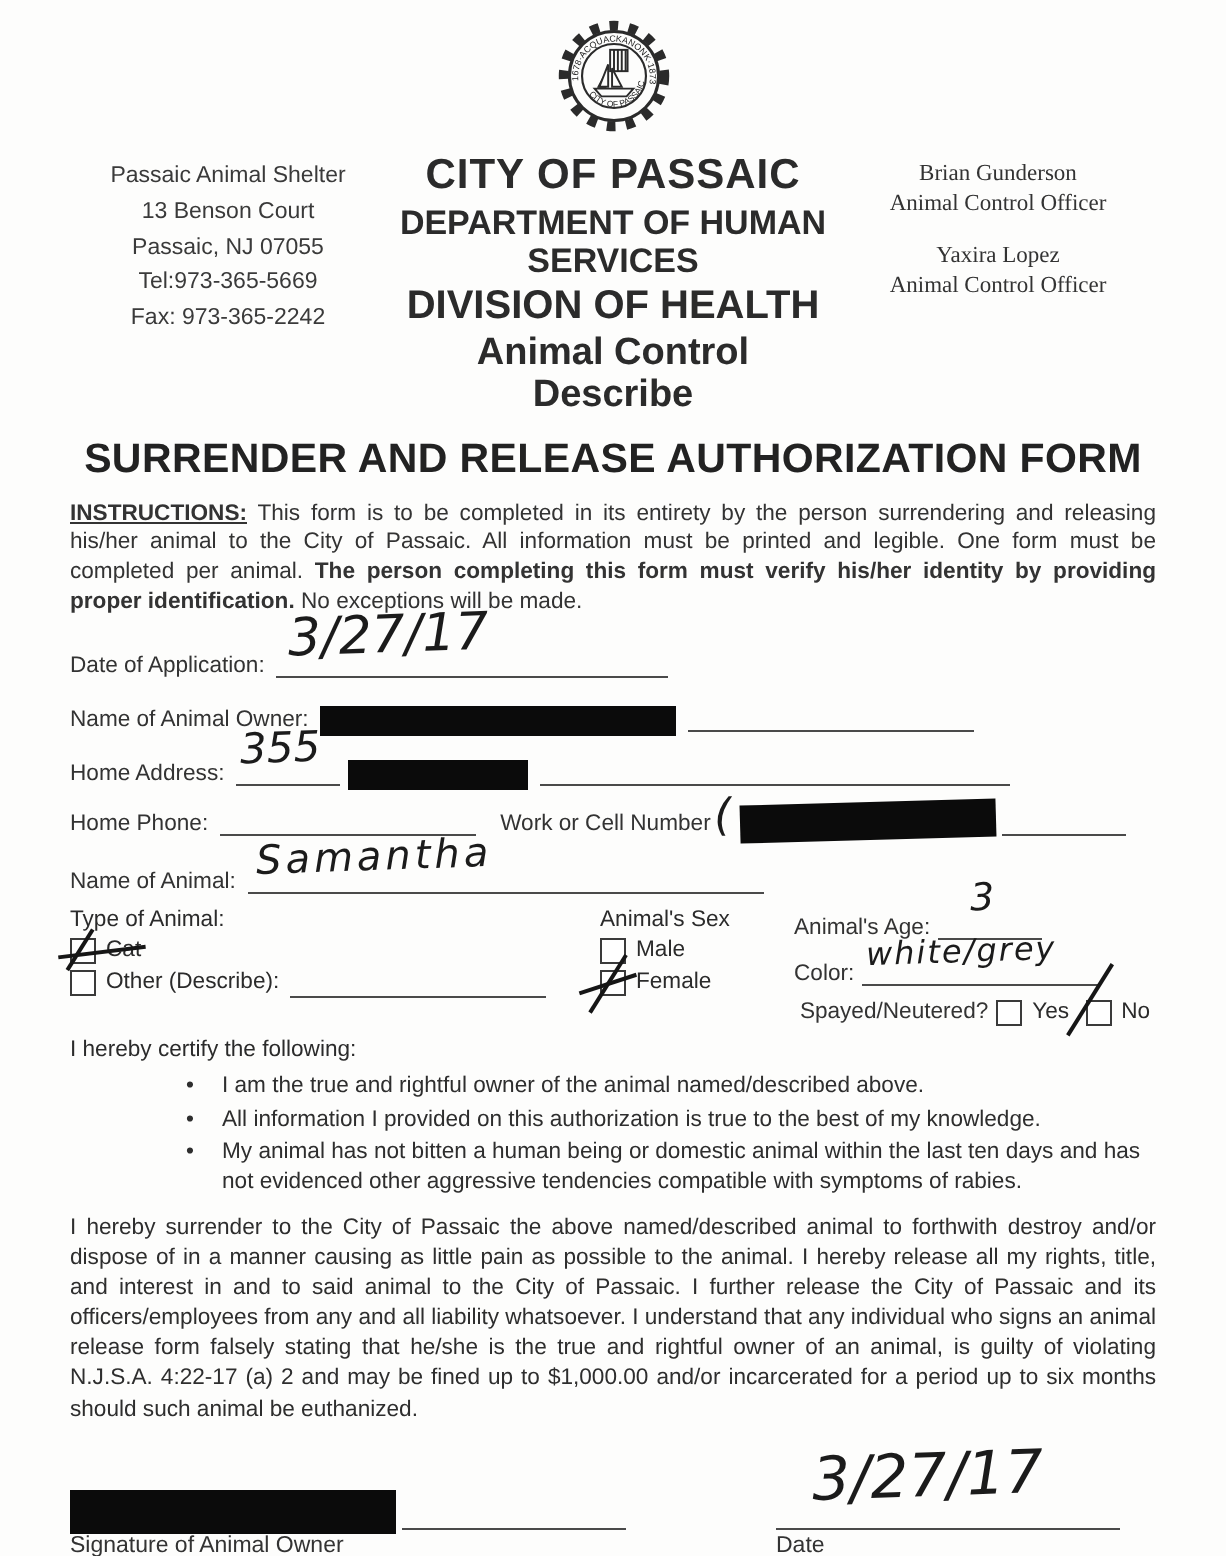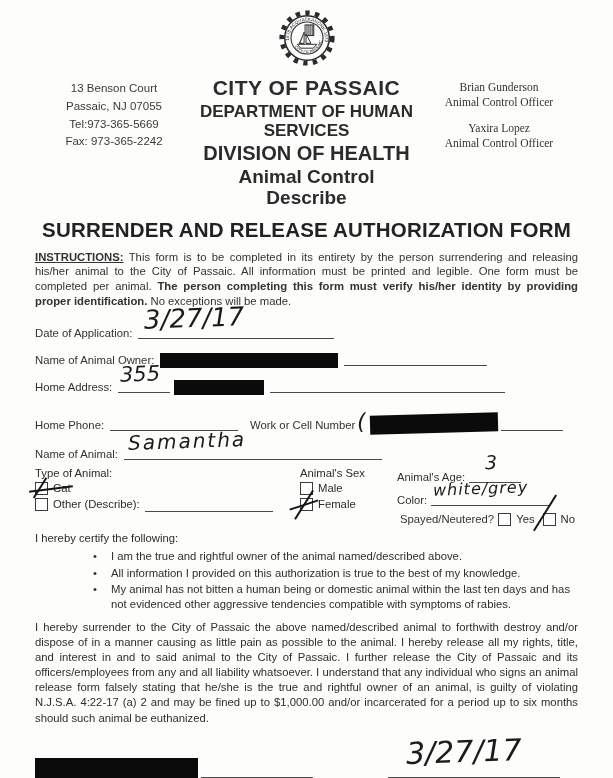--- a/index.html
+++ b/index.html
@@ -70,20 +70,21 @@
         <path d="M27.5 31 L24 37.5 h3.5 z" fill="#fdfdfc"></path>
         <path d="M29 26 L29 37.5 L24.5 37.5 z" fill="#fdfdfc"></path>
         <path d="M31 28 L36 37.5 h-5 z" fill="#fdfdfc"></path>
         <path d="M22 38.5 h20 l-3.5 4 h-13 z" fill="#fdfdfc"></path>
       </g>
     </svg>
   </div>
 
   <div class="hdr">
     <div class="shelter">
+      <div>Passaic Animal Shelter</div>
       <div>13 Benson Court</div>
       <div>Passaic, NJ 07055</div>
       <div>Tel:973-365-5669</div>
       <div>Fax: 973-365-2242</div>
     </div>
     <div class="hdr-center">
       <div class="hc1">CITY OF PASSAIC</div>
       <div class="hc2">DEPARTMENT OF HUMAN SERVICES</div>
       <div class="hc3">DIVISION OF HEALTH</div>
       <div class="hc4">Animal Control Describe</div>
@@ -121,21 +122,21 @@
 
   <div class="frow" style="margin-top:11px;">
     <span class="flabel">Home Address:</span>
     <span class="uline" style="width:52px;">
       <span class="hw" style="font-size:21px; top:-15px; left:2px;">355</span>
     </span>
     <span class="redact" style="width:90px; margin-left:4px;"></span>
     <span class="uline" style="width:235px; margin-left:6px;"></span>
   </div>
 
-  <div class="frow" style="margin-top:13px;">
+  <div class="frow" style="margin-top:0;">
     <span class="flabel">Home Phone:</span>
     <span class="uline" style="width:128px;"></span>
     <span class="flabel" style="margin-left:12px;">Work or Cell Number</span>
     <span class="hw" style="position:relative; font-size:22px; top:3px; left:-4px;">(</span>
     <span class="redact" style="width:128px; height:19px; transform:rotate(-1.6deg);"></span>
     <span class="uline" style="width:62px; margin-left:3px;"></span>
   </div>
 
   <div class="frow" style="margin-top:13px;">
     <span class="flabel">Name of Animal:</span>

